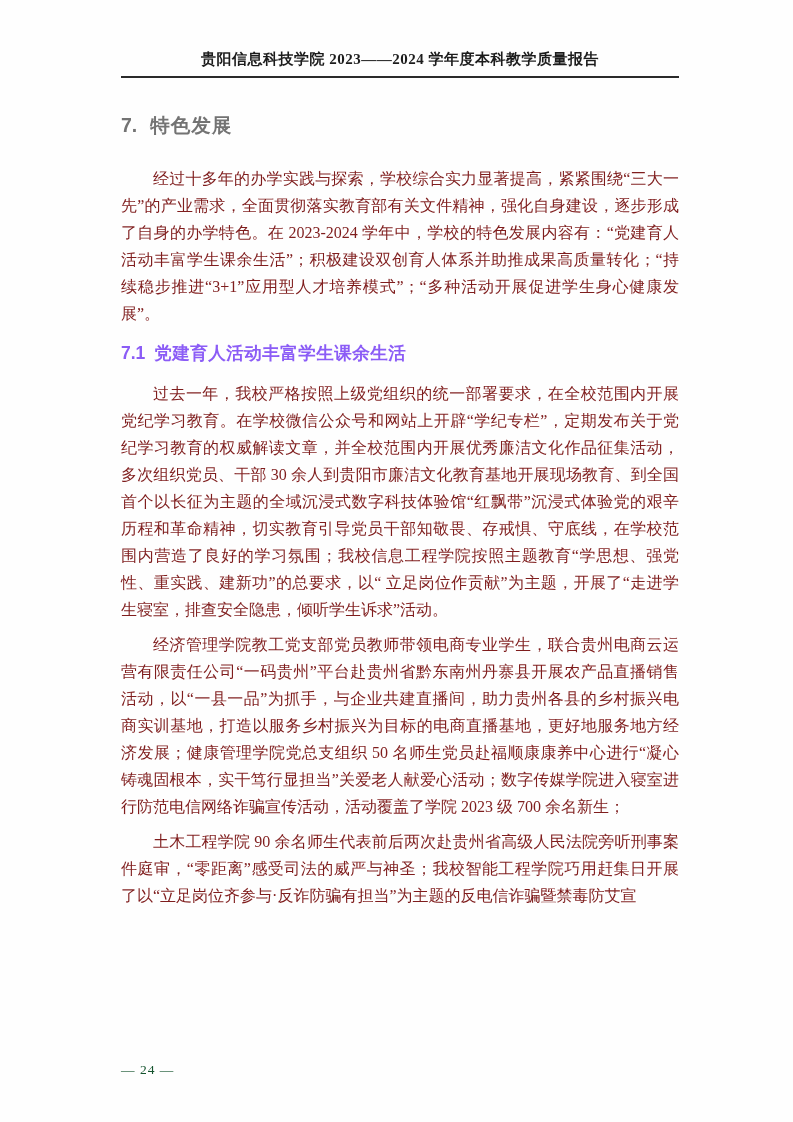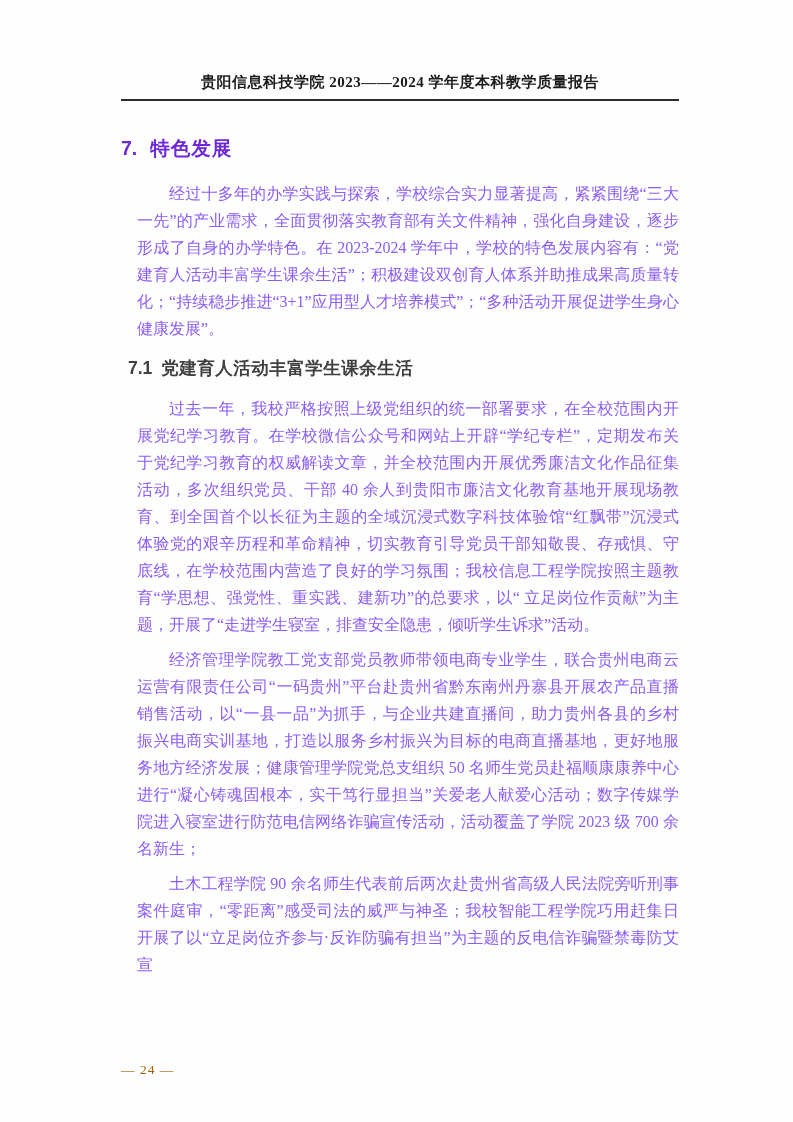--- a/index.html
+++ b/index.html
@@ -19,62 +19,61 @@
     font-family: "Liberation Serif", "DejaVu Serif", serif;
     overflow: hidden;
   }
   .page-header .header-title {
     text-align: center;
     font-size: 15px;
     font-weight: 600;
     letter-spacing: 0.5px;
     padding-bottom: 7px;
     white-space: nowrap;
-    margin-top: 23px;
   }
   .page-header .header-rule {
     height: 0;
     border-top: 2px solid #2a2a2a;
   }
   .doc-body {
     width: 558px;
   }
   h1.section-heading {
     font-family: "Liberation Sans", "DejaVu Sans", sans-serif;
     font-size: 19.5px;
     font-weight: 700;
     letter-spacing: 1px;
-    margin: 34px 0 18px 0;
-    color: #6d28d9;
+    margin: 34px 0 26px 0;
+    color: #737373;
   }
   h1.section-heading .sec-num { margin-right: 13px; letter-spacing: 0; }
   h2.subsection-heading {
     font-family: "Liberation Sans", "DejaVu Sans", sans-serif;
     font-size: 17.5px;
     font-weight: 700;
     letter-spacing: 0.5px;
-    margin: 14px 0 15px 7px;
-    color: #404040;
+    margin: 14px 0 15px 0;
+    color: #8b5cf6;
   }
   h2.subsection-heading .sec-num { margin-right: 9px; letter-spacing: 0; }
   p.para {
     font-size: 16px;
     line-height: 27px;
     text-align: justify;
     text-indent: 2em;
-    margin: 0 0 8px 16px;
-    color: #8b5cf6;
+    margin: 0 0 8px 0;
+    color: #7f1d1d;
   }
   .page-footer {
     position: absolute;
     left: 121px;
     bottom: 44px;
     font-size: 13.5px;
     letter-spacing: 1px;
-    color: #a16207;
+    color: #14532d;
   }
 </style>
 </head>
 <body>
 
 <div class="page">
 
   <header class="page-header">
     <div class="header-title">贵阳信息科技学院 2023——2024 学年度本科教学质量报告</div>
     <div class="header-rule"></div>
@@ -86,21 +85,21 @@
       <span class="sec-num">7.</span><span>特色发展</span>
     </h1>
 
     <p class="para">经过十多年的办学实践与探索，学校综合实力显著提高，紧紧围绕“三大一先”的产业需求，全面贯彻落实教育部有关文件精神，强化自身建设，逐步形成了自身的办学特色。在 2023-2024 学年中，学校的特色发展内容有：“党建育人活动丰富学生课余生活”；积极建设双创育人体系并助推成果高质量转化；“持续稳步推进“3+1”应用型人才培养模式”；“多种活动开展促进学生身心健康发展”。</p>
 
     <h2 class="subsection-heading">
       <span class="sec-num">7.1</span><span>党建育人活动丰富学生课余生活</span>
     </h2>
 
 
-    <p class="para">过去一年，我校严格按照上级党组织的统一部署要求，在全校范围内开展党纪学习教育。在学校微信公众号和网站上开辟“学纪专栏”，定期发布关于党纪学习教育的权威解读文章，并全校范围内开展优秀廉洁文化作品征集活动，多次组织党员、干部 40 余人到贵阳市廉洁文化教育基地开展现场教育、到全国首个以长征为主题的全域沉浸式数字科技体验馆“红飘带”沉浸式体验党的艰辛历程和革命精神，切实教育引导党员干部知敬畏、存戒惧、守底线，在学校范围内营造了良好的学习氛围；我校信息工程学院按照主题教育“学思想、强党性、重实践、建新功”的总要求，以“ 立足岗位作贡献”为主题，开展了“走进学生寝室，排查安全隐患，倾听学生诉求”活动。</p>
+    <p class="para">过去一年，我校严格按照上级党组织的统一部署要求，在全校范围内开展党纪学习教育。在学校微信公众号和网站上开辟“学纪专栏”，定期发布关于党纪学习教育的权威解读文章，并全校范围内开展优秀廉洁文化作品征集活动，多次组织党员、干部 30 余人到贵阳市廉洁文化教育基地开展现场教育、到全国首个以长征为主题的全域沉浸式数字科技体验馆“红飘带”沉浸式体验党的艰辛历程和革命精神，切实教育引导党员干部知敬畏、存戒惧、守底线，在学校范围内营造了良好的学习氛围；我校信息工程学院按照主题教育“学思想、强党性、重实践、建新功”的总要求，以“ 立足岗位作贡献”为主题，开展了“走进学生寝室，排查安全隐患，倾听学生诉求”活动。</p>
 
     <p class="para">经济管理学院教工党支部党员教师带领电商专业学生，联合贵州电商云运营有限责任公司“一码贵州”平台赴贵州省黔东南州丹寨县开展农产品直播销售活动，以“一县一品”为抓手，与企业共建直播间，助力贵州各县的乡村振兴电商实训基地，打造以服务乡村振兴为目标的电商直播基地，更好地服务地方经济发展；健康管理学院党总支组织 50 名师生党员赴福顺康康养中心进行“凝心铸魂固根本，实干笃行显担当”关爱老人献爱心活动；数字传媒学院进入寝室进行防范电信网络诈骗宣传活动，活动覆盖了学院 2023 级 700 余名新生；</p>
 
     <p class="para">土木工程学院 90 余名师生代表前后两次赴贵州省高级人民法院旁听刑事案件庭审，“零距离”感受司法的威严与神圣；我校智能工程学院巧用赶集日开展了以“立足岗位齐参与·反诈防骗有担当”为主题的反电信诈骗暨禁毒防艾宣</p>
 
   </main>
 
   <footer class="page-footer">
     <span>— 24 —</span>
   </footer>

